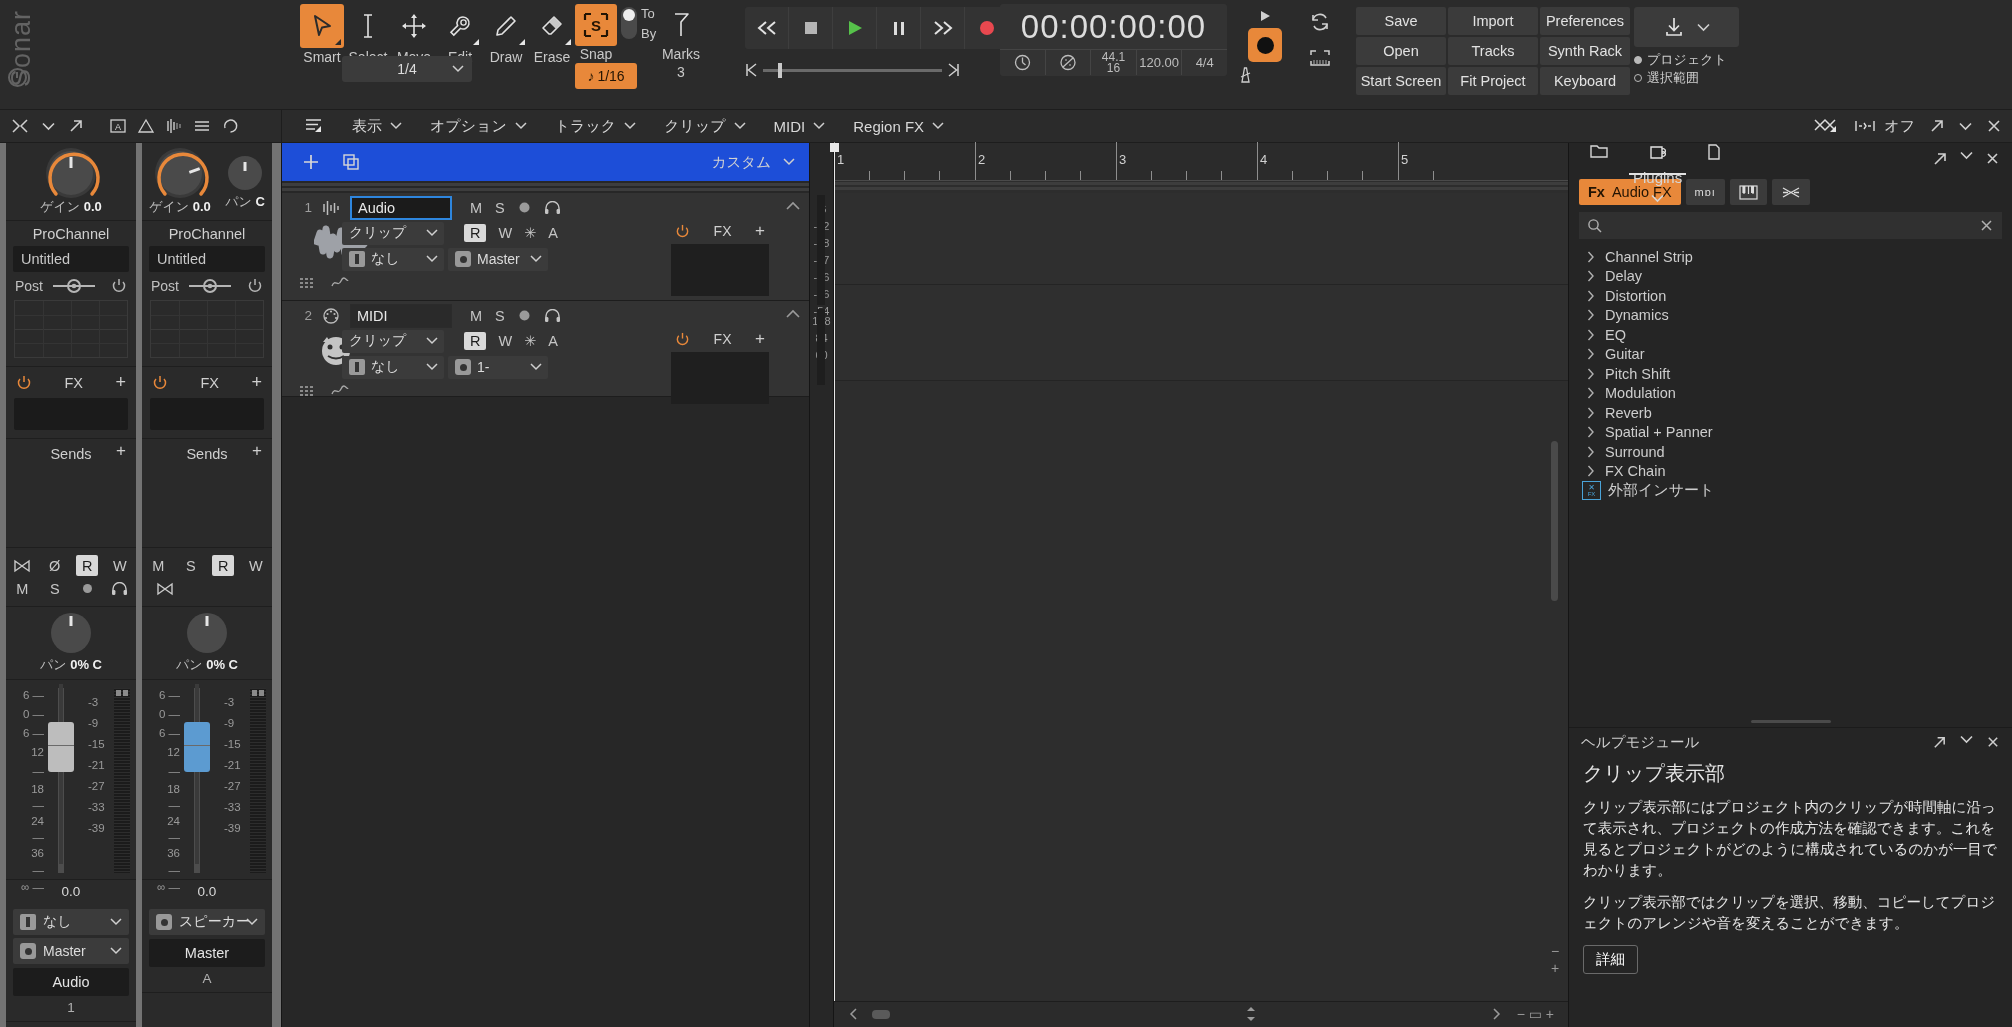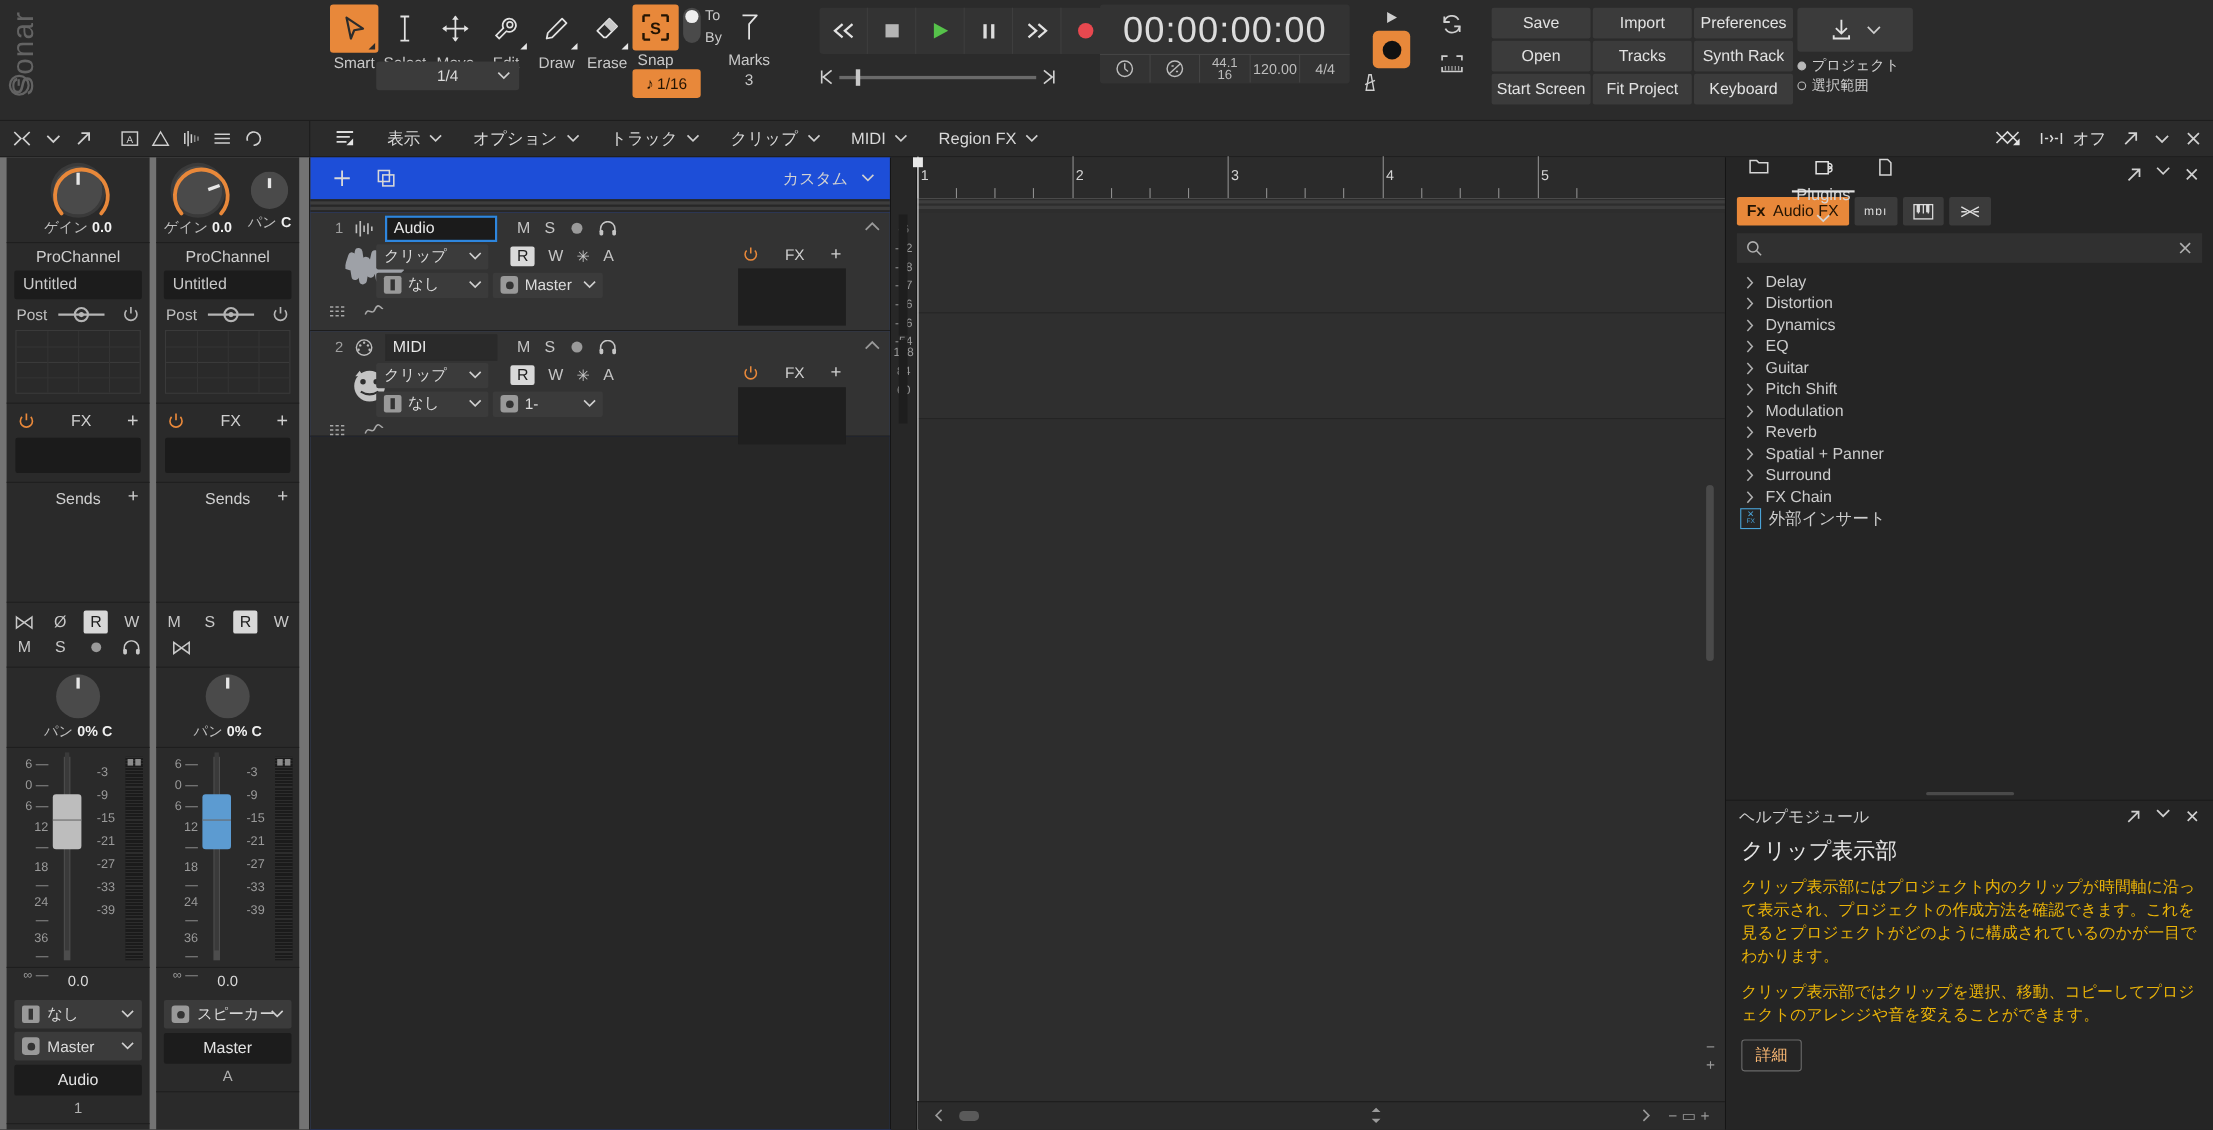--- a/index.html
+++ b/index.html
@@ -229,22 +229,22 @@
   .extic{ width:19px;height:19px; border:1px solid #4aa3d8; display:flex;align-items:center;justify-content:center;
       font-size:8px; color:#4aa3d8; line-height:7px; flex-direction:column;}
   .rp-spacer{ flex:1; }
   .rp-split{ height:10px; position:relative;}
   .rp-split i{ position:absolute; left:50%; transform:translateX(-50%); top:3px; width:80px; height:3px; background:#4a4a4a; border-radius:2px;}
   .helpmod{ flex:0 0 300px; background:#252525; border-top:1px solid #1b1b1b; display:flex; flex-direction:column;}
   .hm-head{ height:28px; display:flex; align-items:center; padding:0 12px; font-size:14.5px; color:#cfcfcf;}
   .hm-head .rgt{ margin-left:auto; display:flex; gap:13px;}
   .hm-body{ padding:4px 14px 10px; }
   .hm-title{ font-size:20px; color:#e6e6e6; padding-bottom:10px;}
-  .hm-p{ font-size:14.5px; line-height:21px; color:#eab308; margin-bottom:11px;}
-  .hm-btn{ display:inline-block; border:1px solid #6a6a6a; border-radius:3px; padding:4px 12px; font-size:14.5px; color:#fdba74;
+  .hm-p{ font-size:14.5px; line-height:21px; color:#e5e5e5; margin-bottom:11px;}
+  .hm-btn{ display:inline-block; border:1px solid #6a6a6a; border-radius:3px; padding:4px 12px; font-size:14.5px; color:#ffffff;
       cursor:pointer;}
 
   svg{ display:block; }
 </style>
 </head>
 <body>
 
 <div class="app">
 
   <div class="toolbar">
@@ -1319,20 +1319,28 @@
         </span>
       </div>
 
       <div class="plglist">
         <div class="plgitem">
           <span>
               <svg width="8" height="12" viewBox="0 0 8 12">
                 <path d="M1.5 1 L6 6 L1.5 11" fill="none" stroke="#b0b0b0" stroke-width="1.4"></path>
               </svg>
             </span>
+          <span>Channel Strip</span>
+        </div>
+        <div class="plgitem">
+          <span>
+              <svg width="8" height="12" viewBox="0 0 8 12">
+                <path d="M1.5 1 L6 6 L1.5 11" fill="none" stroke="#b0b0b0" stroke-width="1.4"></path>
+              </svg>
+            </span>
           <span>Delay</span>
         </div>
         <div class="plgitem">
           <span>
               <svg width="8" height="12" viewBox="0 0 8 12">
                 <path d="M1.5 1 L6 6 L1.5 11" fill="none" stroke="#b0b0b0" stroke-width="1.4"></path>
               </svg>
             </span>
           <span>Distortion</span>
         </div>

